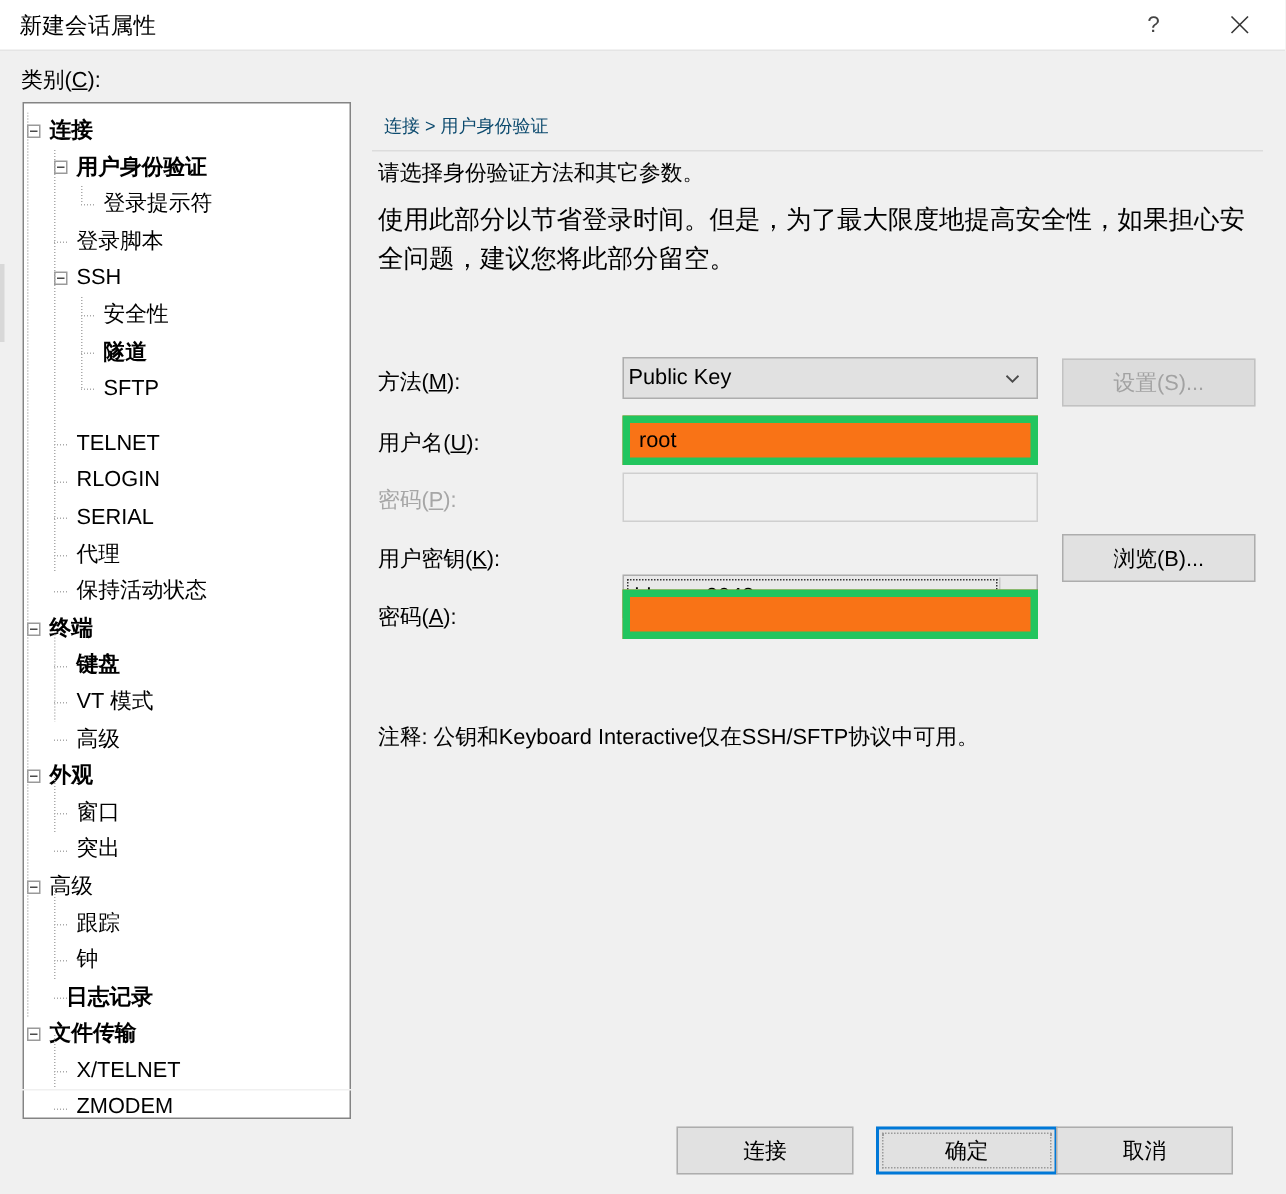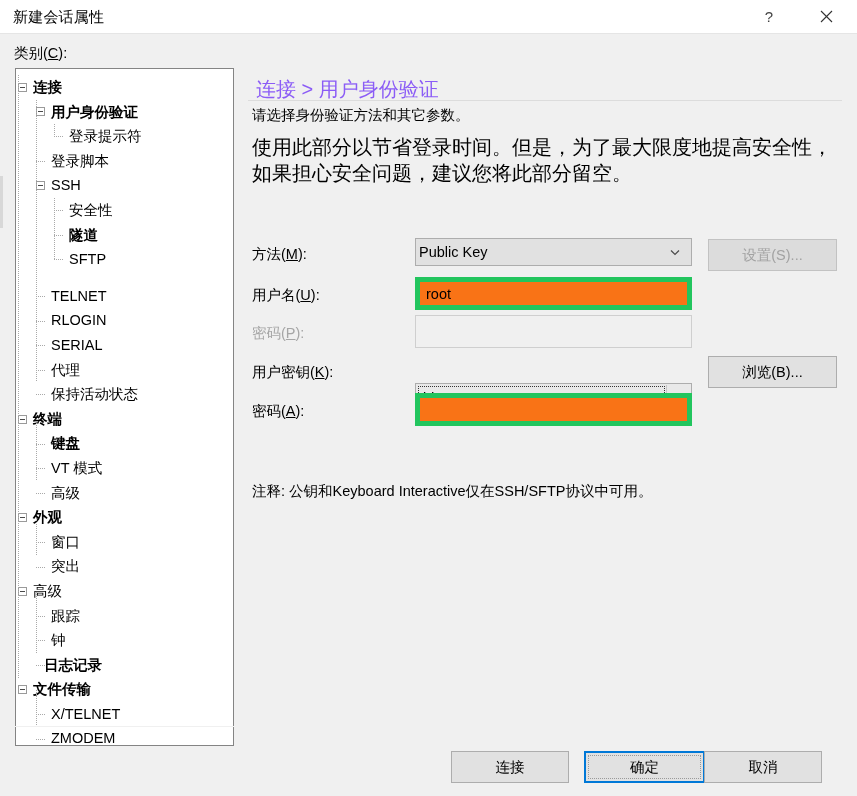--- a/index.html
+++ b/index.html
@@ -106,33 +106,33 @@
   
   .breadcrumb-bar {
     position: absolute;
     left: 248px; top: 68px;
     width: 594px; height: 32px;
     background: #f0f0f0;
     border-bottom: 1px solid #dcdcdc;
   }
   .breadcrumb {
     position: absolute; left: 8px; top: 8px;
-    font-size: 20px; color: #8b5cf6;
+    font-size: 12px; color: #0c4a6e;
     white-space: nowrap;
   }
 
   .desc1 {
     position: absolute; left: 252px; top: 106px;
     font-size: 14.5px; color: #000;
     white-space: nowrap;
   }
   .desc2 {
     position: absolute; left: 252px; top: 134px;
     width: 590px;
-    font-size: 20px; color: #000;
+    font-size: 17px; color: #000;
     line-height: 26px;
   }
   .flabel {
     position: absolute;
     font-size: 14.5px; color: #000;
     white-space: nowrap;
   }
   .flabel.dim { color: #a6a6a6; }
   .flabel u { text-decoration: underline; }
 

